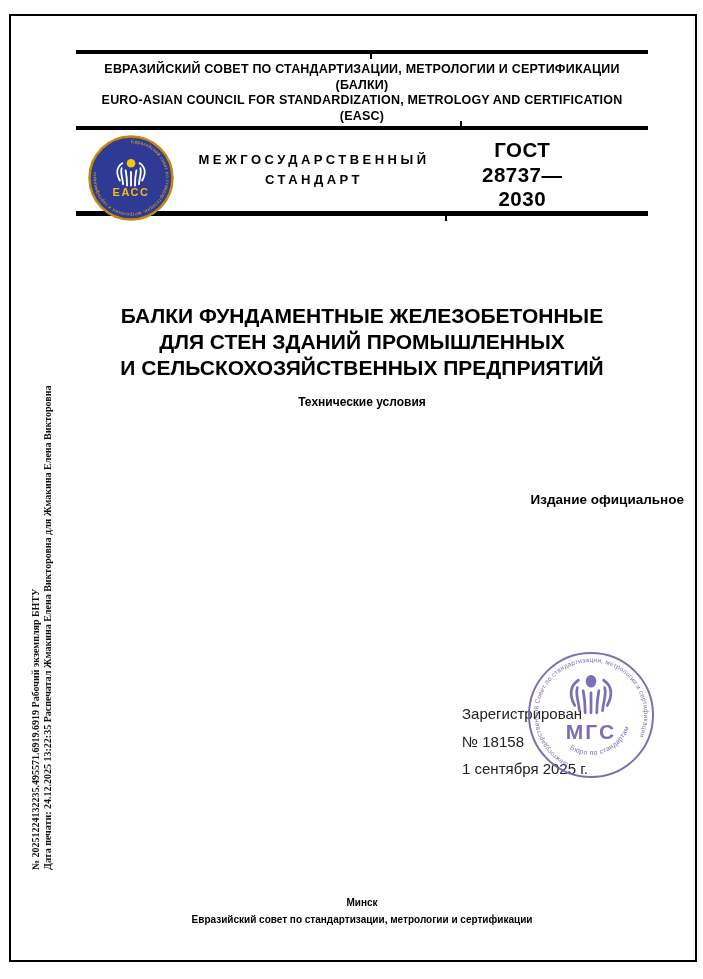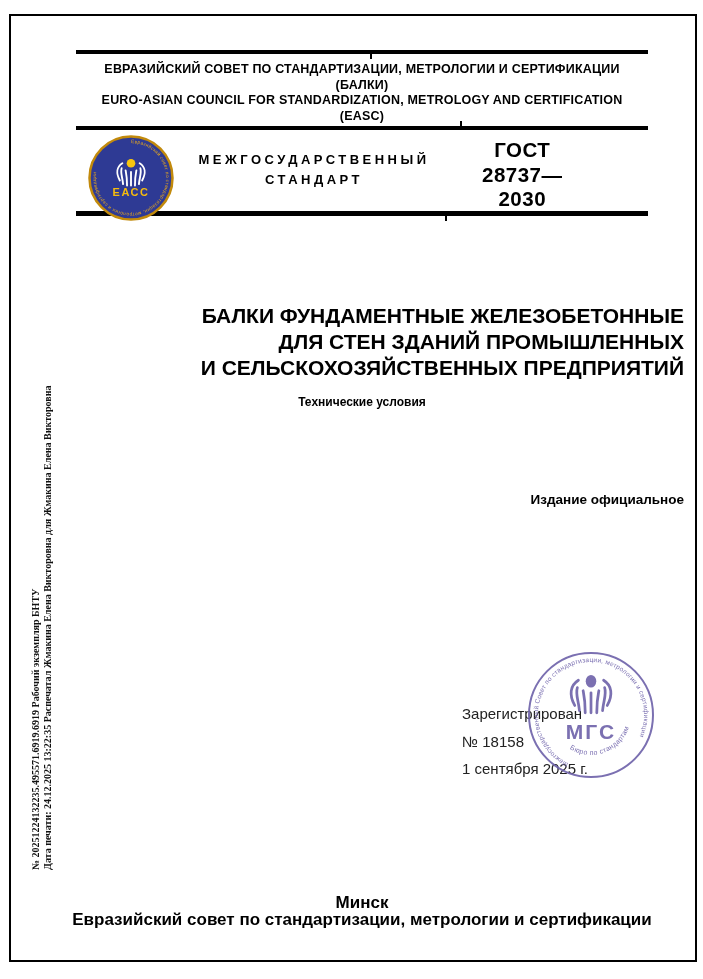--- a/index.html
+++ b/index.html
@@ -15,35 +15,35 @@
   .tick { position:absolute; width:2px; height:5px; background:#000; }
 
   .org-header { position:absolute; left:76px; top:62px; width:572px; text-align:center;
                 font-weight:bold; font-size:12.5px; line-height:15.5px; letter-spacing:.2px; }
 
   .std-kind { position:absolute; left:170px; top:150px; width:240px; text-align:center;
               font-weight:bold; font-size:13px; letter-spacing:3.5px; line-height:20px;margin-left:24px; }
   .std-code { position:absolute; left:482px; top:138px; font-weight:bold; font-size:20.5px;
               line-height:24.5px; letter-spacing:.5px;text-align:center; }
 
-  .doc-title { position:absolute; left:40px; top:303px; width:644px; text-align:right;
+  .doc-title { position:absolute; left:40px; top:303px; width:644px; text-align:center;
                font-weight:bold; font-size:21px; line-height:26px; }
   .doc-subtitle { position:absolute; left:40px; top:395px; width:644px; text-align:center;
                   font-weight:bold; font-size:12px; }
   .edition { position:absolute; left:40px; top:492px; width:644px; text-align:right;
              font-weight:bold; font-size:13.5px; }
 
   .reg-block { position:absolute; left:462px; top:700px; font-size:15px; line-height:27.5px;
                color:#222; }
 
   .stamp-svg { position:absolute; left:517px; top:641px; opacity:.92; }
   .logo-svg { position:absolute; left:87px; top:134px; }
 
   .footer { position:absolute; left:40px; top:894px; width:644px; text-align:center;
-            font-weight:bold; font-size:17px; line-height:17px; }
+            font-weight:bold; font-size:10px; line-height:17px; }
 
   .watermark { position:absolute; left:30px; top:870px; width:604px;
                transform:rotate(-90deg); transform-origin:0 0;
                font-family:"Liberation Serif",serif; font-weight:bold; font-size:10px;
                line-height:12px; white-space:nowrap; color:#111; }
 </style>
 </head>
 <body>
 
 <div class="page">

